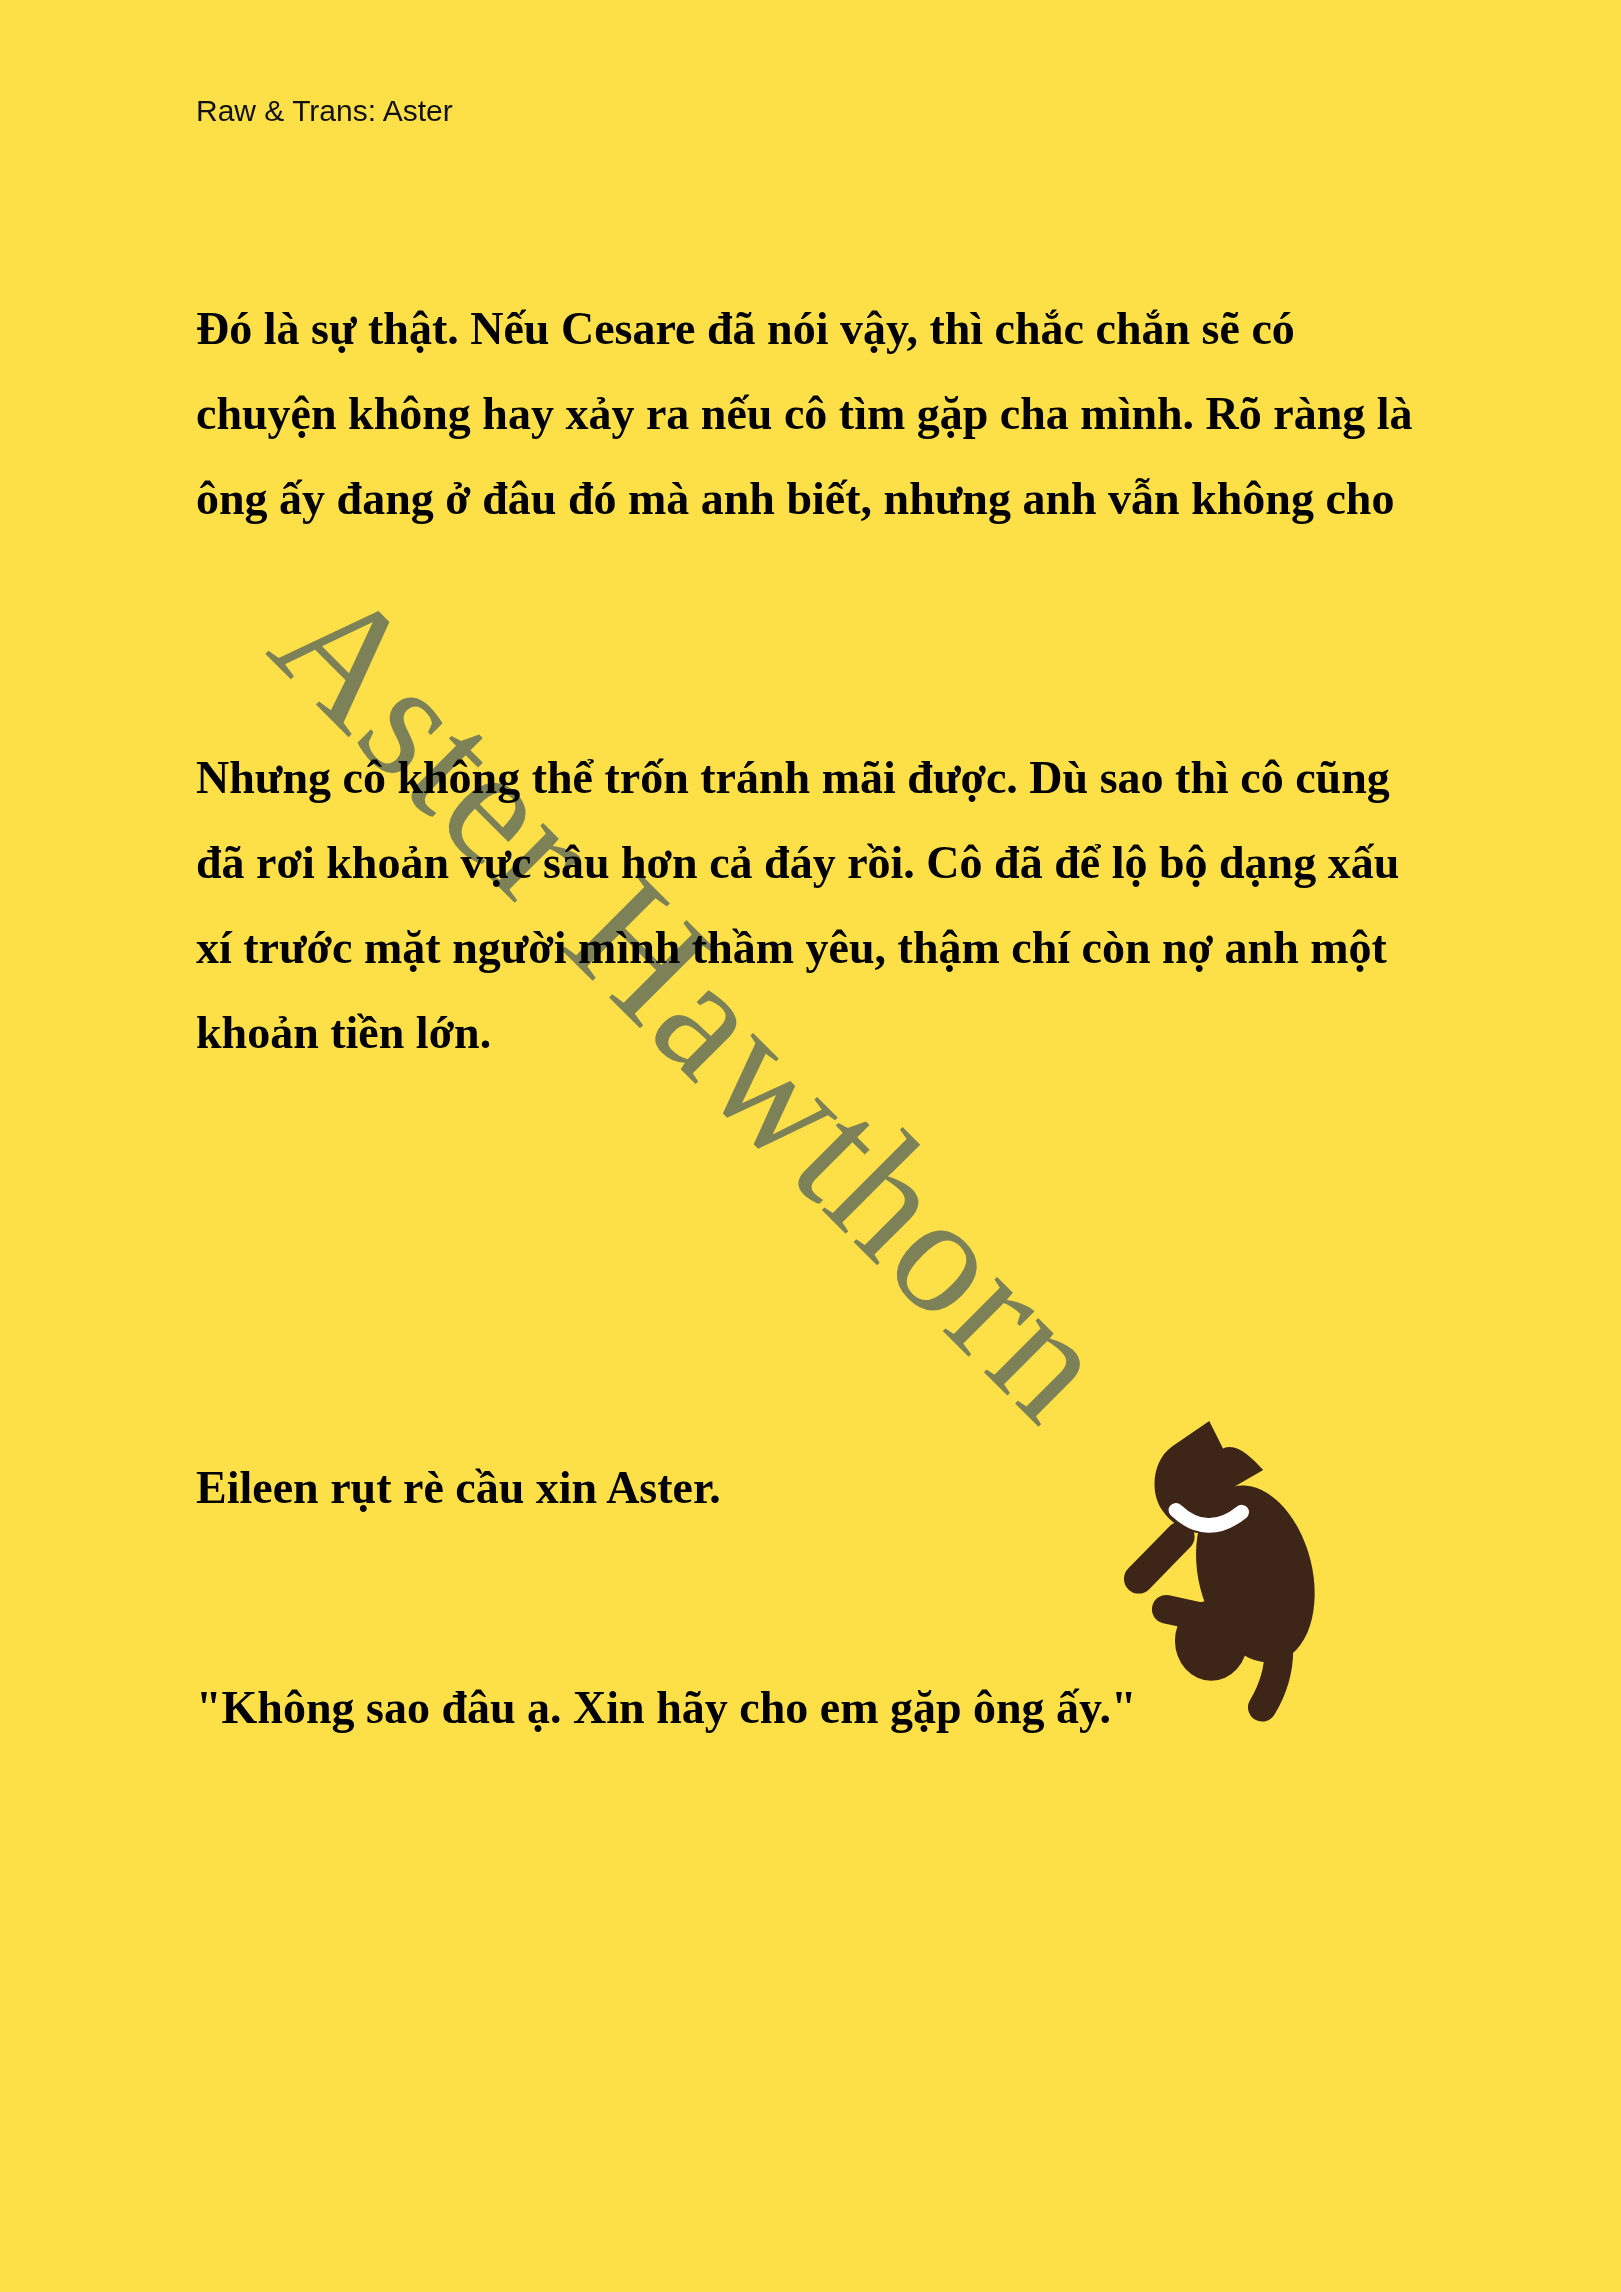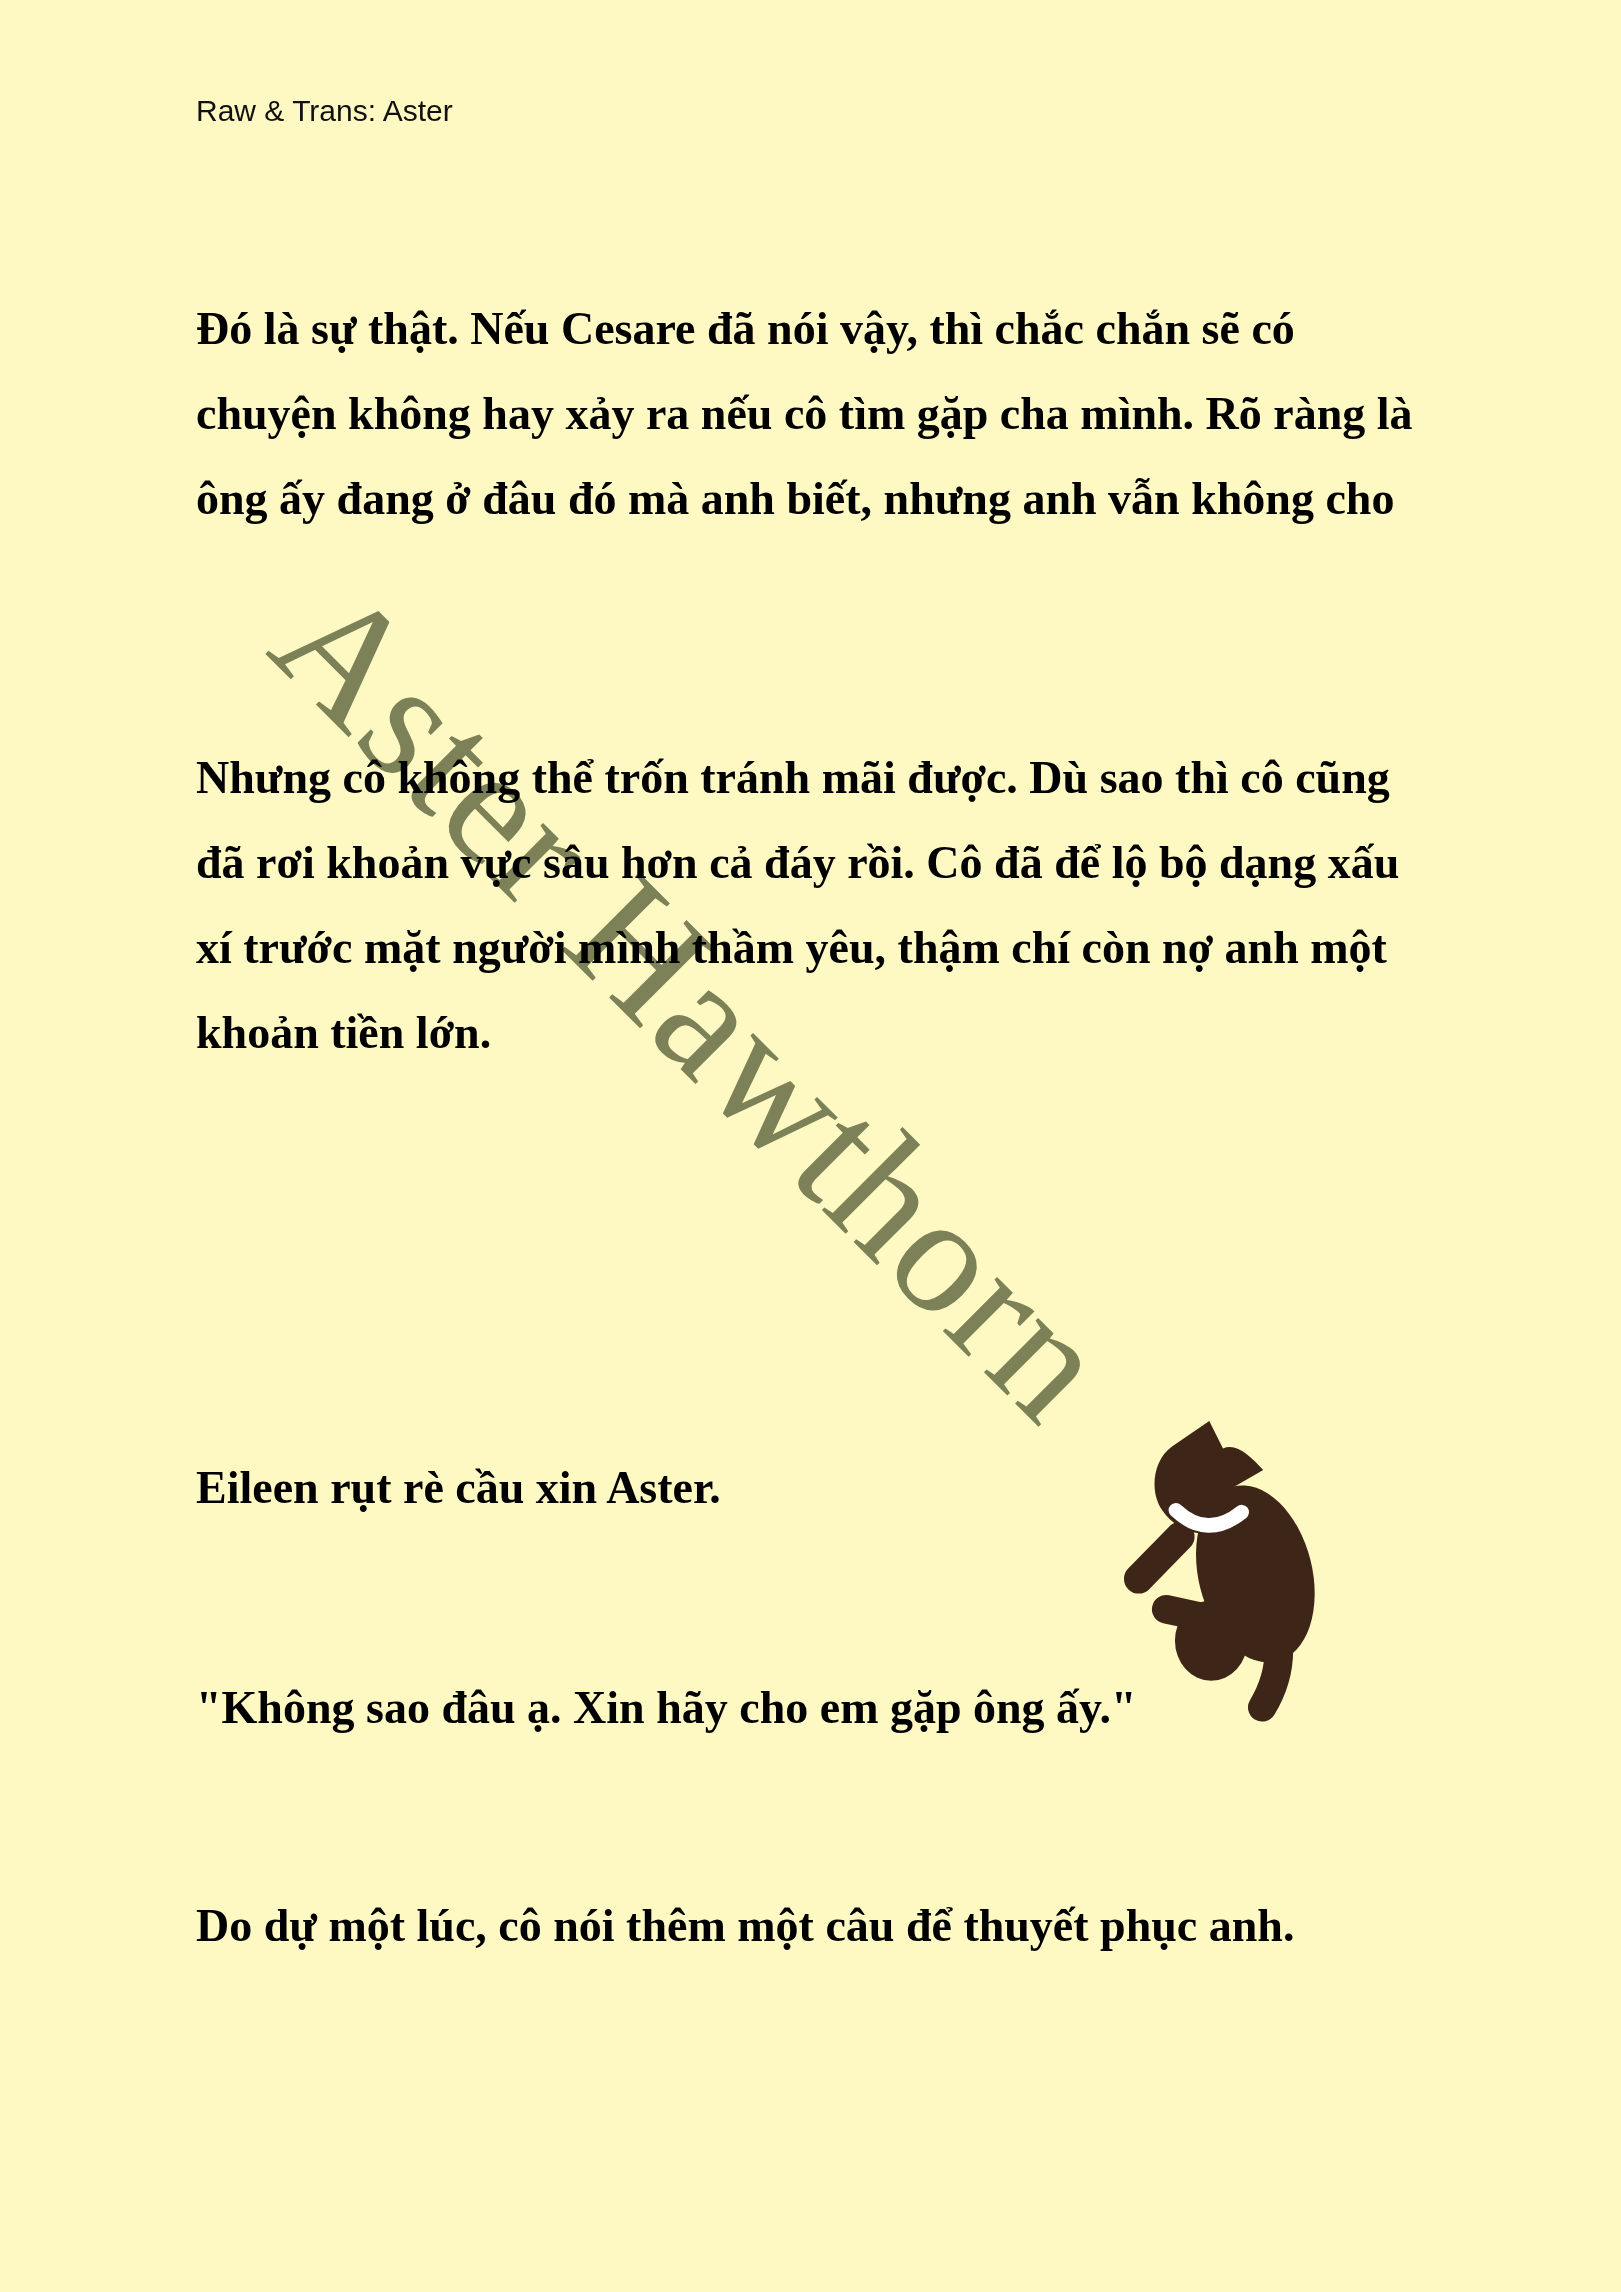--- a/index.html
+++ b/index.html
@@ -1,20 +1,20 @@
 <!DOCTYPE html>
 <html><head>
 <meta charset="utf-8">
 <style>
   html, body { margin: 0; padding: 0; background: #e8e8e8; }
   .page {
     position: relative;
     width: 1621px;
     height: 2293px;
-    background: #fef9c3;
+    background: #fde047;
     overflow: hidden;
     font-family: "Liberation Serif", serif;
     margin: 0 auto;
   }
   .doc-header {
     position: absolute;
     left: 196px;
     top: 94px;
     font-family: "Liberation Sans", sans-serif;
     font-size: 30px;
@@ -79,23 +79,20 @@
 
 
   <div class="para" style="top:1445px">
     <div class="line">Eileen rụt rè cầu xin Aster.</div>
   </div>
 
   <div class="para" style="top:1665px">
     <div class="line">"Không sao đâu ạ. Xin hãy cho em gặp ông ấy."</div>
   </div>
 
-  <div class="para" style="top:1883px">
-    <div class="line">Do dự một lúc, cô nói thêm một câu để thuyết phục anh.</div>
-  </div>
 
   <svg class="cat" width="200" height="312" viewBox="0 0 204 318" aria-hidden="true">
 
     <ellipse cx="135" cy="160" rx="58" ry="92" transform="rotate(-14 135 160)" fill="#3d2518"></ellipse>
 
     <ellipse cx="90" cy="228" rx="37" ry="41" fill="#3d2518"></ellipse>
 
     <line x1="44" y1="196" x2="86" y2="205" stroke-width="29" stroke-linecap="round" stroke="#3d2518"></line>
 
     <line x1="100" y1="213" x2="91" y2="243" stroke-width="33" stroke-linecap="round" stroke="#3d2518"></line>

